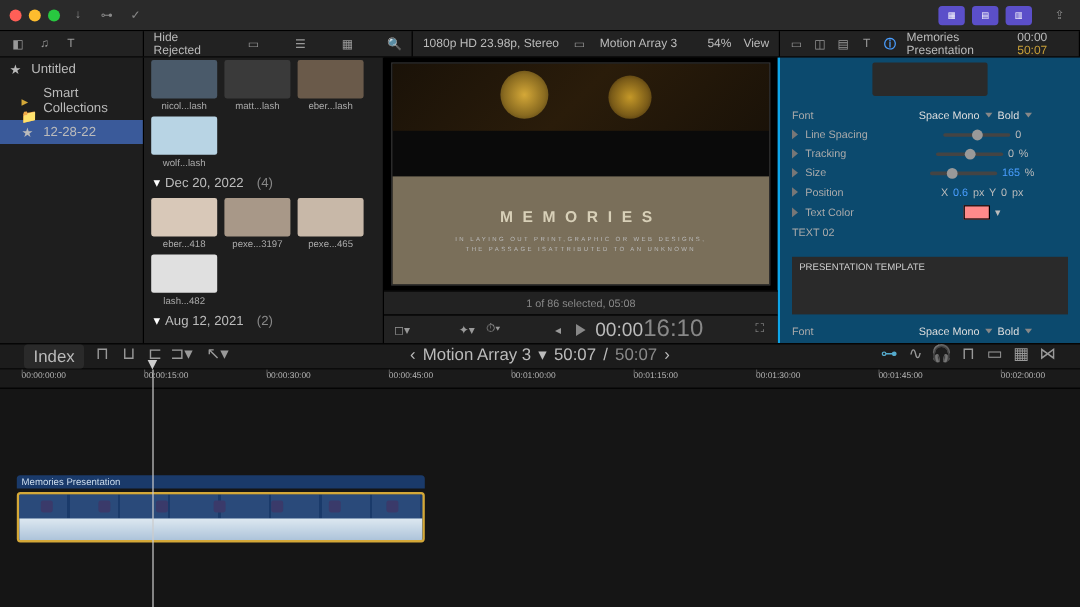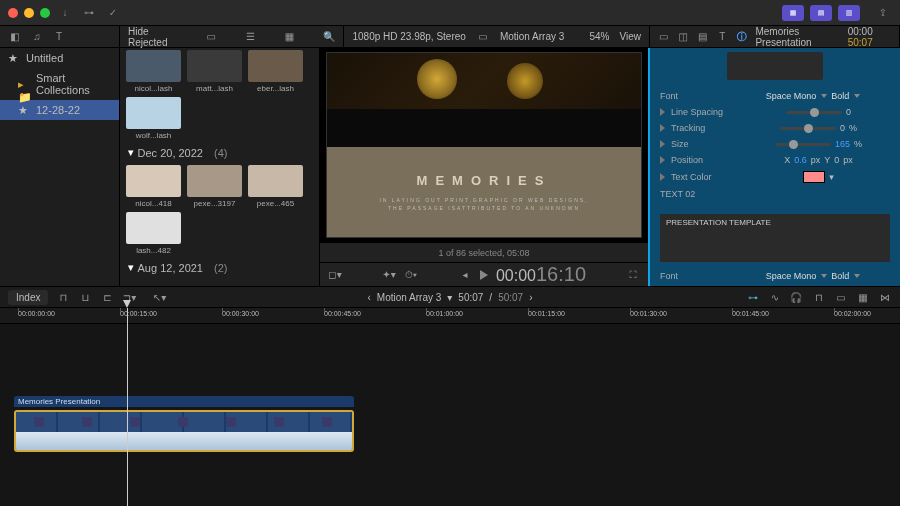--- a/index.html
+++ b/index.html
@@ -71,21 +71,21 @@
 .dd{color:#ddd;display:flex;align-items:center;gap:2px}
 .dd::after{content:'';width:0;height:0;border-left:3px solid transparent;border-right:3px solid transparent;border-top:4px solid #888;margin-left:3px}
 .slider-track{width:56px;height:3px;background:#444;border-radius:2px;position:relative}
 .slider-knob{width:9px;height:9px;background:#999;border-radius:50%;position:absolute;top:-3px}
 .color-swatch{width:22px;height:12px;background:#ff8a8a;border:1px solid #000}
 .textarea-box{background:#2a2a2a;padding:4px 6px;height:48px;margin:12px 10px 6px;font-size:8px;color:#ccc}
 .tri{width:0;height:0;border-top:4px solid transparent;border-bottom:4px solid transparent;border-left:5px solid #777}
 .num-blue{color:#4a9eff}
 
 
-.tl-header{height:22px;background:#1c1c1c;border-top:1px solid #000;border-bottom:1px solid #000;display:flex;align-items:center;padding:0 8px;font-size:10px;gap:8px}
+.tl-header{height:22px;background:#1c1c1c;border-top:1px solid #000;border-bottom:1px solid #000;display:flex;align-items:flex-start;padding:0 20px;font-size:14px;gap:8px}
 .tl-header .sp{flex:1}
 .idx-btn{background:#2a2a2a;padding:2px 8px;border-radius:3px}
 .tl-center{position:absolute;left:50%;transform:translateX(-50%);display:flex;align-items:center;gap:6px}
 .dur-cur{color:#bbb}.dur-tot{color:#888}
 
 
 .timeline{height:200px;background:#151515;position:relative}
 .ruler{height:16px;background:#1a1a1a;border-bottom:1px solid #000;position:relative;font-size:7px;color:#888}
 .tick{position:absolute;top:2px}
 .tick::before{content:'';position:absolute;left:0;top:-2px;width:1px;height:4px;background:#555}
@@ -185,21 +185,21 @@
     <div class="thumb-row" id="row2">
         <div class="thumb">
           <div class="img" style="background: rgb(184, 212, 228);"></div>
           <div class="lbl">wolf...lash</div>
         </div>
       </div>
     <div class="date-header">▾ <span>Dec 20, 2022</span>&nbsp;<span class="date-count">(4)</span></div>
     <div class="thumb-row" id="row3">
         <div class="thumb">
           <div class="img" style="background: rgb(216, 200, 184);"></div>
-          <div class="lbl">nicol...418</div>
+          <div class="lbl">eber...418</div>
         </div>
         <div class="thumb">
           <div class="img" style="background: rgb(168, 152, 136);"></div>
           <div class="lbl">pexe...3197</div>
         </div>
         <div class="thumb">
           <div class="img" style="background: rgb(200, 184, 168);"></div>
           <div class="lbl">pexe...465</div>
         </div>
       </div>

